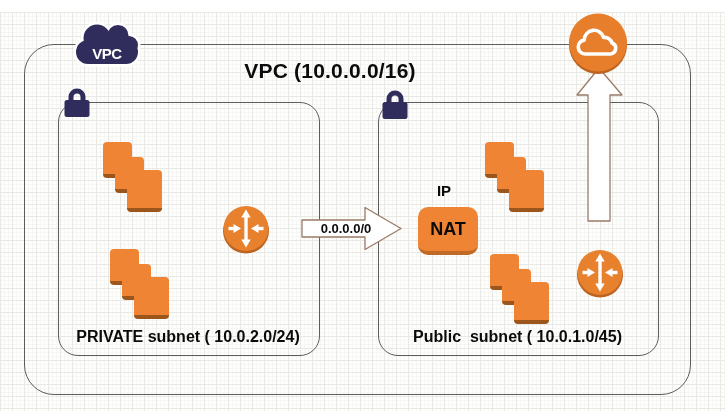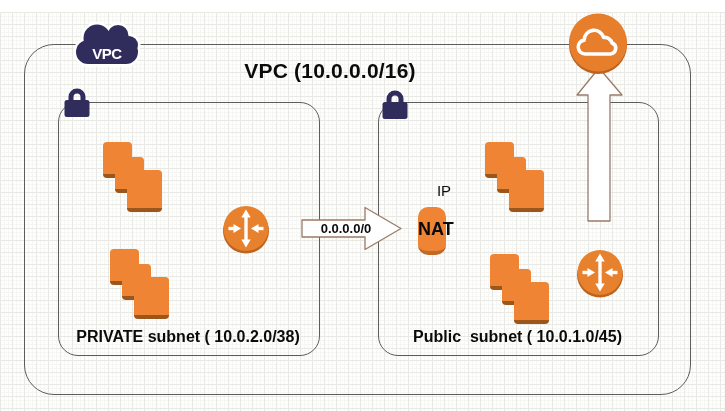--- a/index.html
+++ b/index.html
@@ -30,44 +30,44 @@
   }
   .private-label{left:58px;width:260px;}
   .public-label{left:378px;width:279px;}
   .abs{position:absolute;}
   .card{
     position:absolute;background:#EE8434;border-bottom:4px solid #9c561c;
     border-radius:4px;width:29px;height:32px;
   }
   .card.big{width:35px;height:38px;}
   .natbox{
-    position:absolute;left:418px;top:195px;width:28px;height:44px;
+    position:absolute;left:418px;top:195px;width:60px;height:44px;
     background:#EE8434;border-bottom:4px solid #c06a26;border-radius:10px;
     text-align:center;line-height:44px;font-size:18px;font-weight:bold;color:#0b0b0b;
   }
   .iplabel{
     position:absolute;left:418px;top:170px;width:52px;text-align:center;
-    font-size:15px;font-weight:normal;color:#0b0b0b;
+    font-size:15px;font-weight:bold;color:#0b0b0b;
   }
   svg{position:absolute;overflow:visible;}
   svg text{font-family:"Liberation Sans", sans-serif;}
 </style>
 </head>
 <body>
 
 <div class="canvas">
 
   <div class="box vpc-box"></div>
 
   <div class="box subnet-box private-box"></div>
   <div class="box subnet-box public-box"></div>
 
   <div class="title">VPC (10.0.0.0/16)</div>
 
-  <div class="subnet-label private-label">PRIVATE subnet ( 10.0.2.0/38)</div>
+  <div class="subnet-label private-label">PRIVATE subnet ( 10.0.2.0/24)</div>
   <div class="subnet-label public-label">Public  subnet ( 10.0.1.0/45)</div>
 
   <div class="abs" style="left:103px;top:130px;width:62px;height:74px">
     <div class="card" style="left:0;top:0"></div>
     <div class="card" style="left:12px;top:15px"></div>
     <div class="card big" style="left:24px;top:28px"></div>
   </div>
   <div class="abs" style="left:110px;top:237px;width:62px;height:74px">
     <div class="card" style="left:0;top:0"></div>
     <div class="card" style="left:12px;top:15px"></div>

